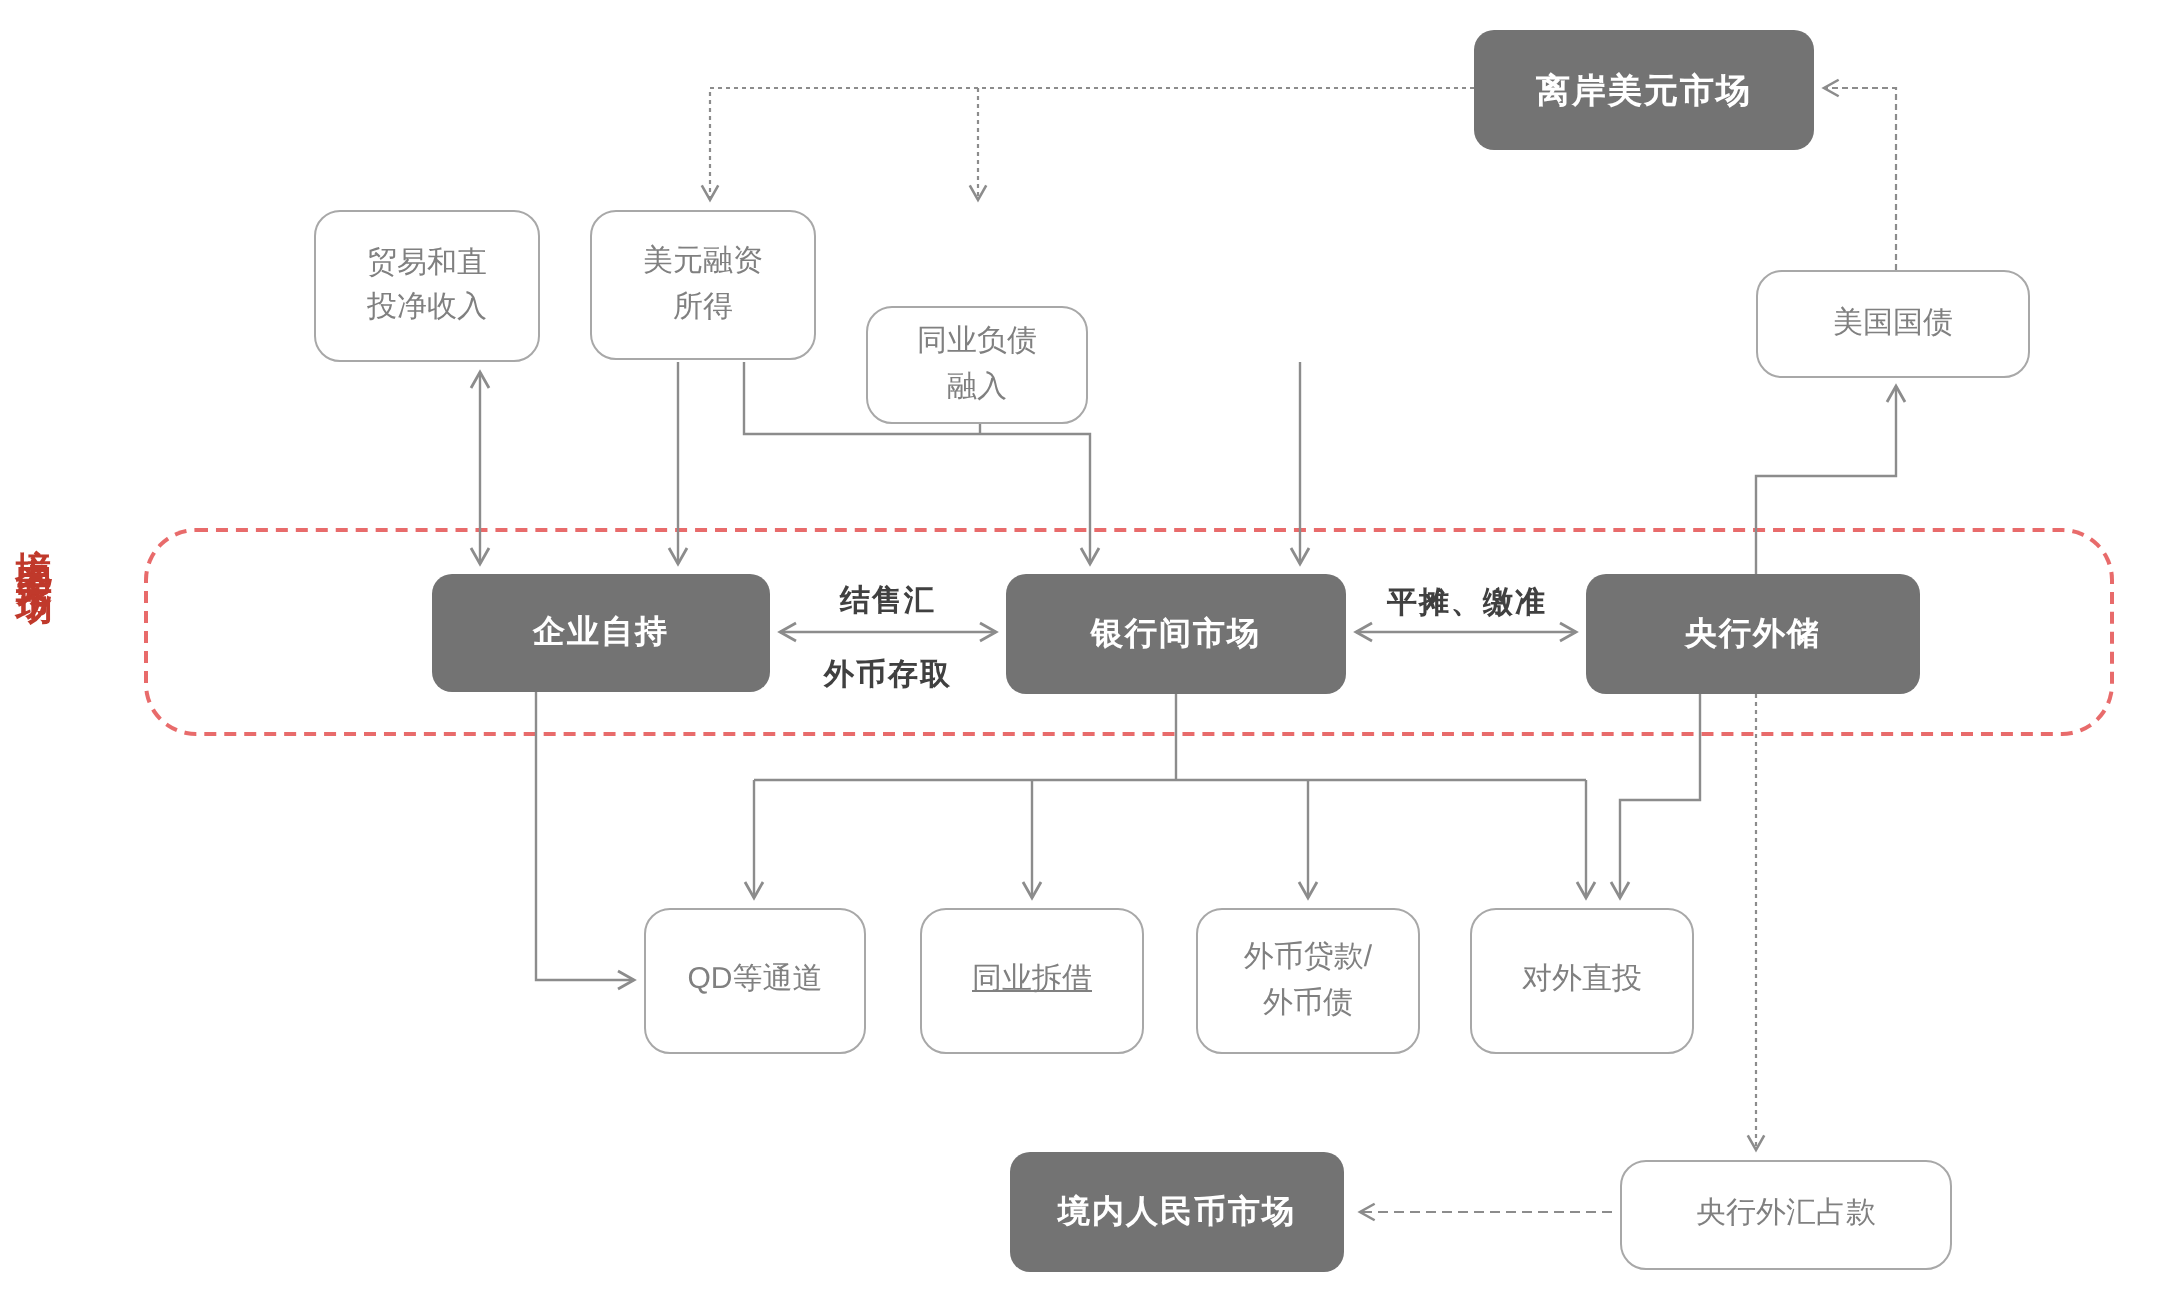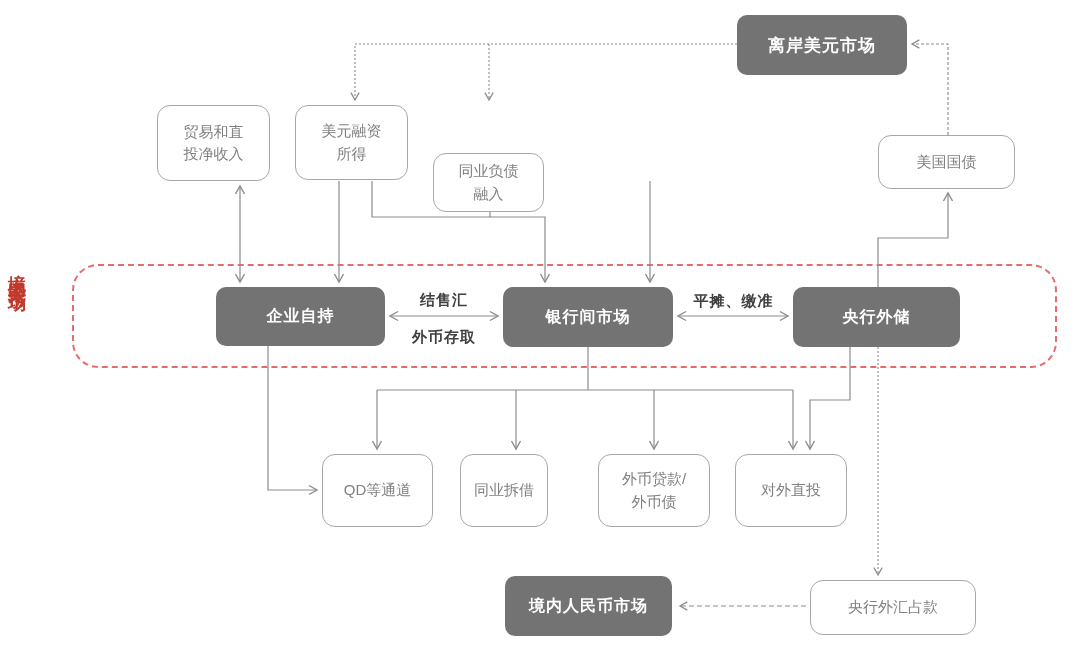--- a/index.html
+++ b/index.html
@@ -124,21 +124,21 @@
       <span>同业负债</span>
       <span>融入</span>
     </div>
   </div>
   <div class="node gray" style="left:878px;top:135px;width:137px;height:54px;">
     <span>美国国债</span>
   </div>
   <div class="node gray" style="left:322px;top:454px;width:111px;height:73px;">
     <span>QD等通道</span>
   </div>
-  <div class="node gray" style="left:460px;top:454px;width:88px;height:73px;">
+  <div class="node gray" style="left:460px;top:454px;width:112px;height:73px;text-decoration:underline;">
     <span>同业拆借</span>
   </div>
   <div class="node gray two-line" style="left:598px;top:454px;width:112px;height:73px;">
     <div>
       <span>外币贷款/</span>
       <span>外币债</span>
     </div>
   </div>
   <div class="node gray" style="left:735px;top:454px;width:112px;height:73px;">
     <span>对外直投</span>

